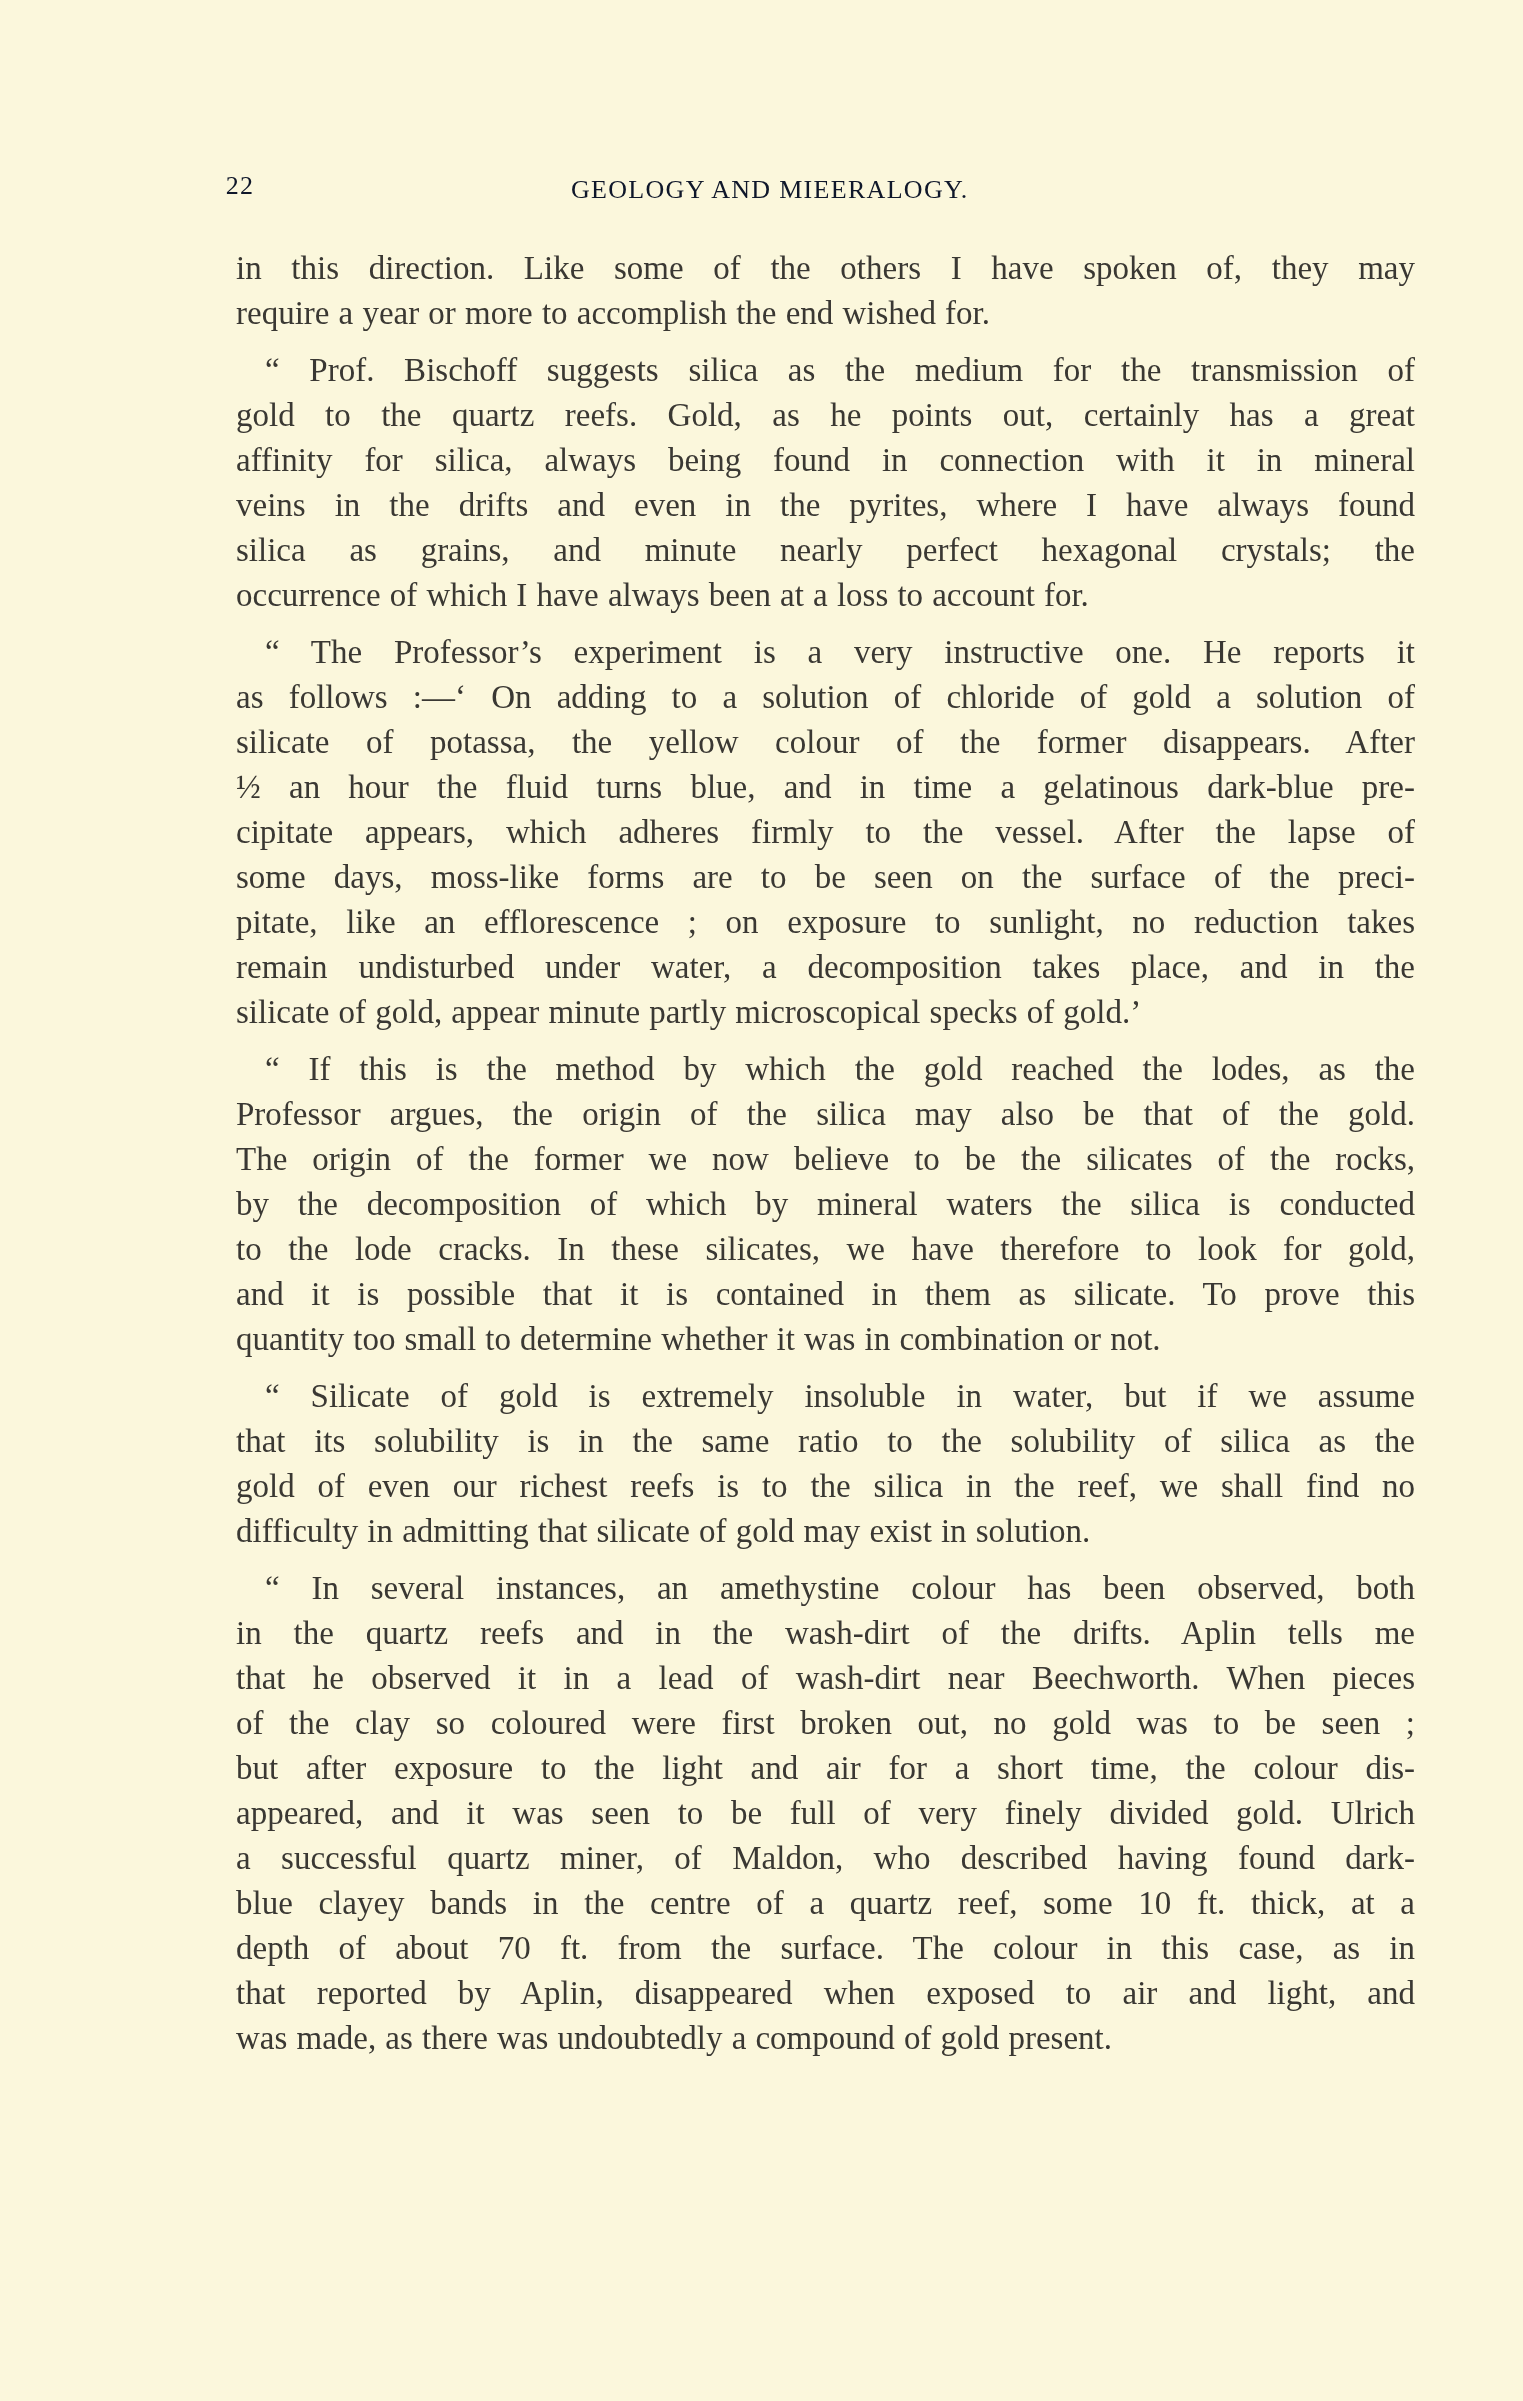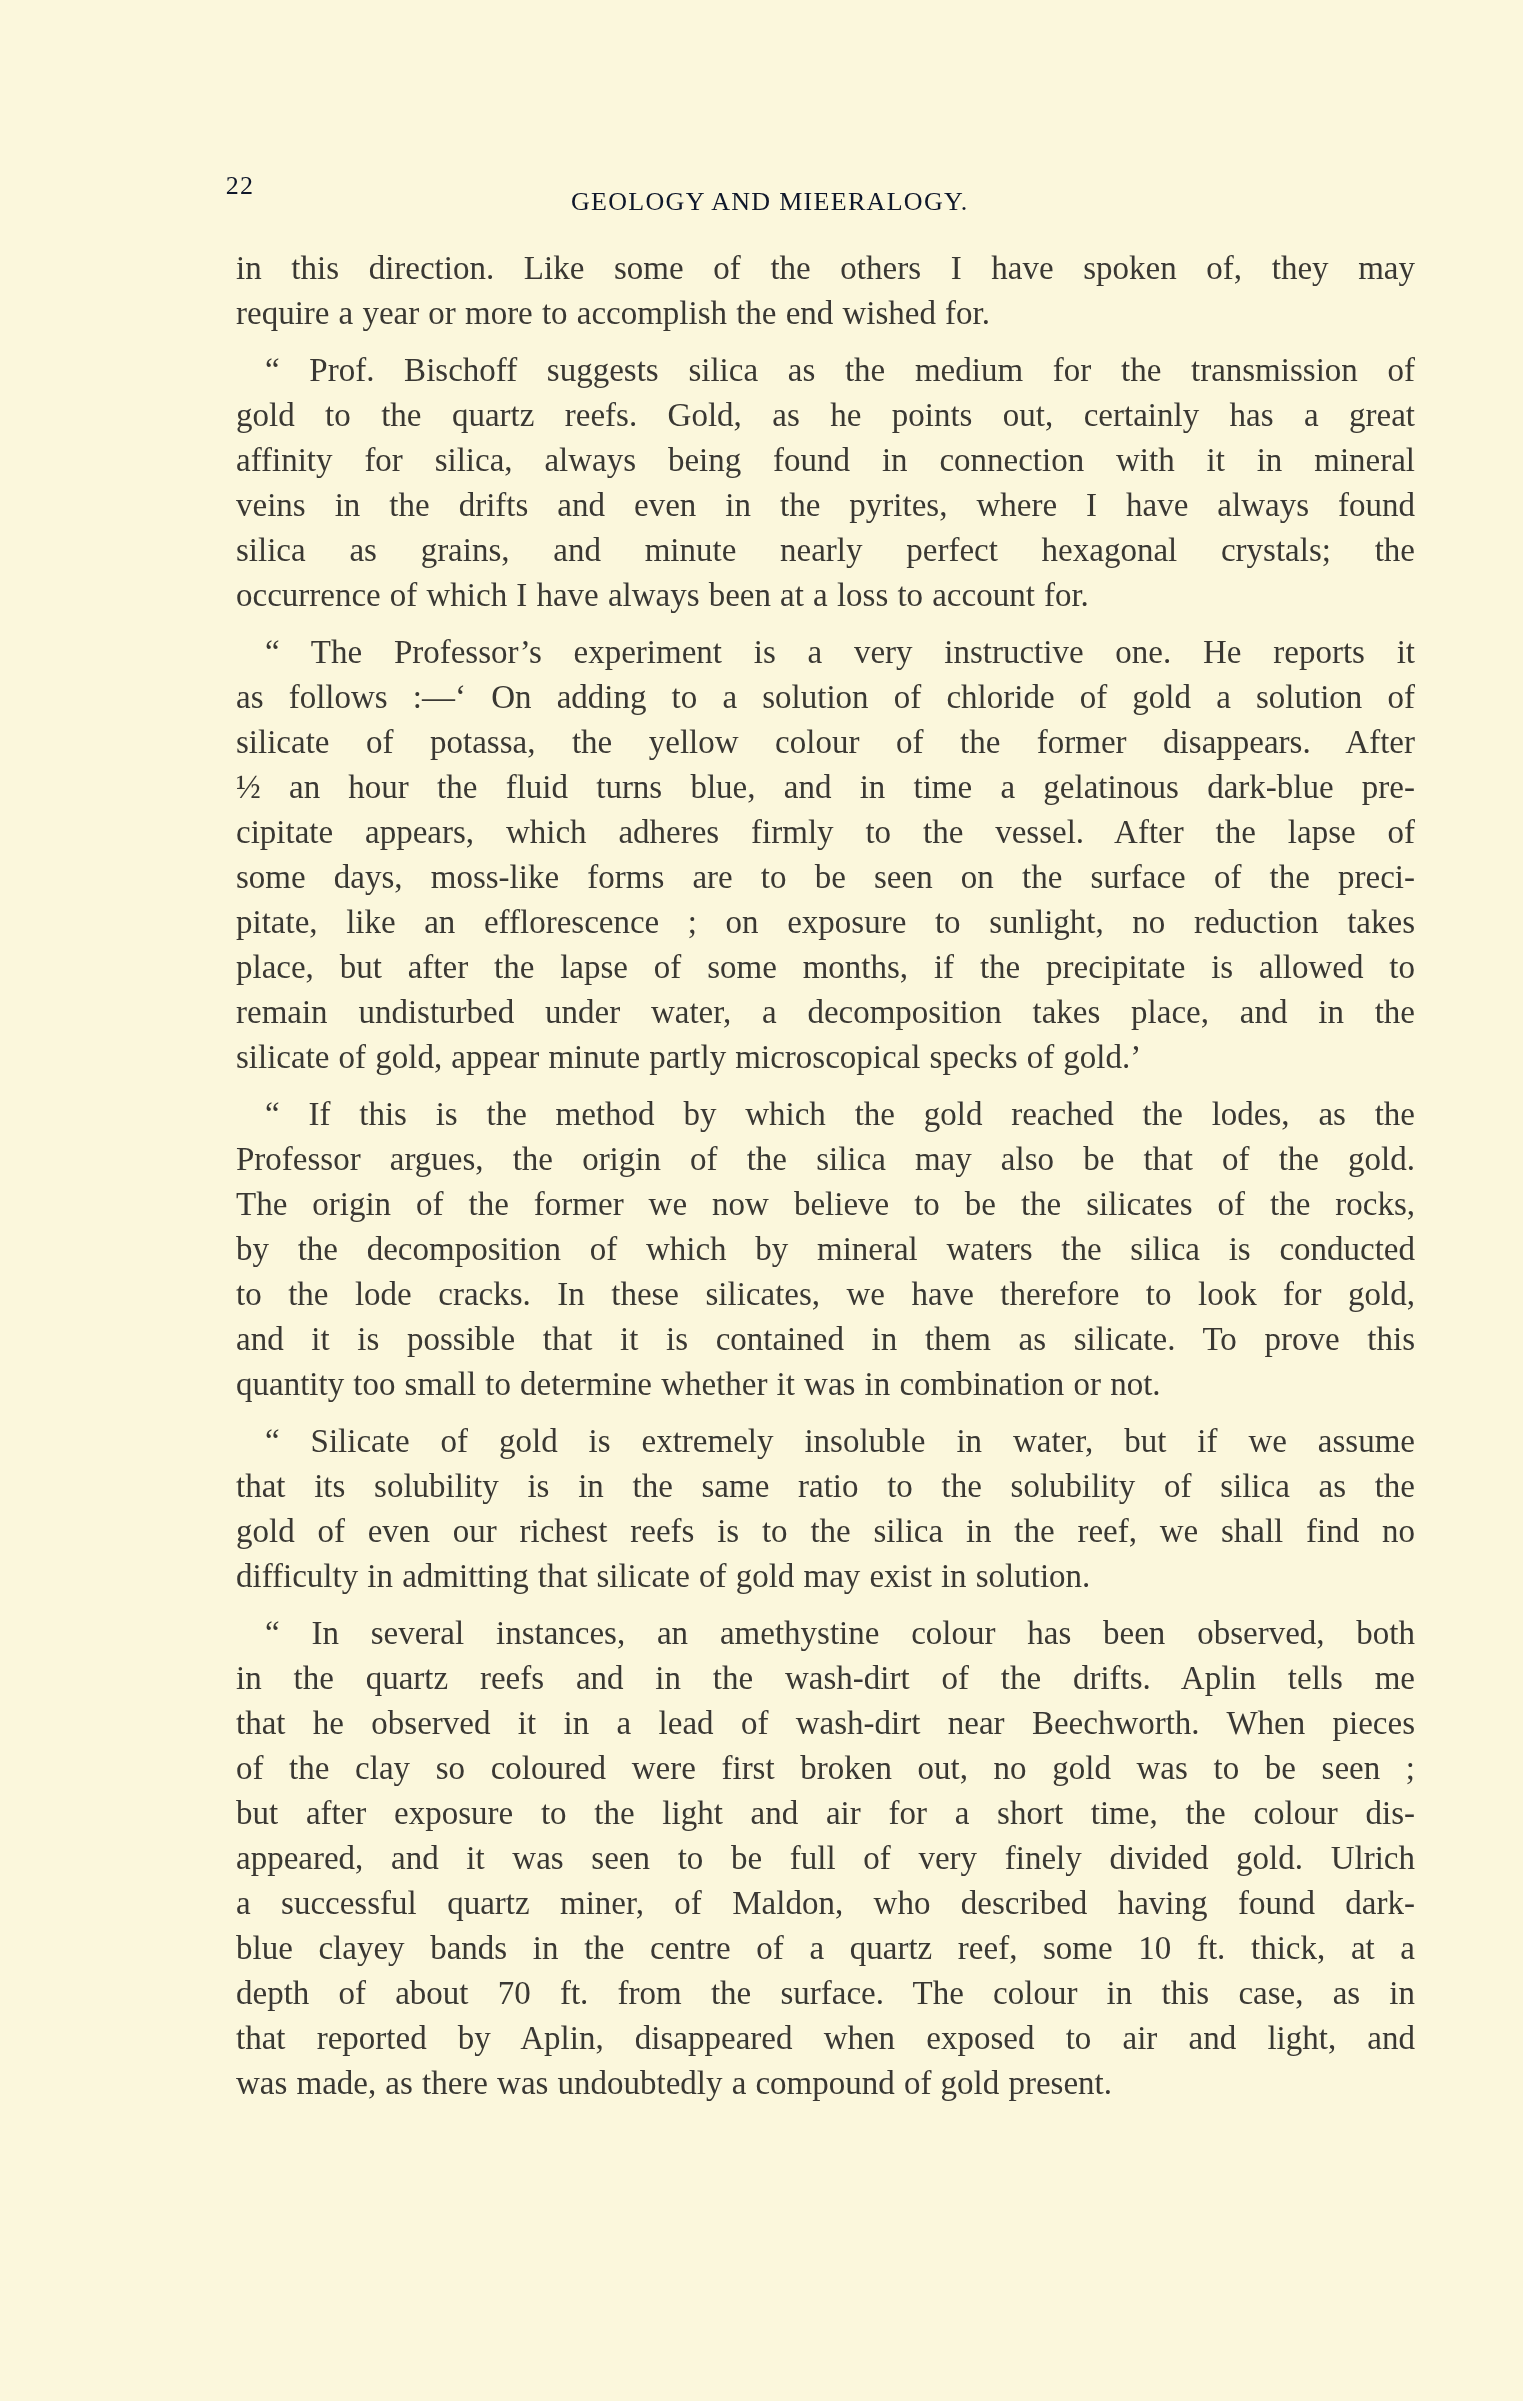--- a/index.html
+++ b/index.html
@@ -26,21 +26,21 @@
     color: #0f172a;
   }
   .page-number {
     position: absolute;
     left: 1.8px;
     top: 0;
   }
   .running-title {
     position: absolute;
     left: 347px;
-    top: 16px;
+    top: 4px;
   }
   .body-text {
     margin-top: 31px;
     font-size: 33px;
     line-height: 45px;
     text-align: justify;
     word-spacing: 0.9px;
   }
   .para {
     margin: 12px;
@@ -71,21 +71,20 @@
         <span class="line last">occurrence of which I have always been at a loss to account for.</span>
       </div>
       <div class="para">
         <span class="line" style="padding-left: 29px;">“ The Professor’s experiment is a very instructive one.  He reports it</span>
         <span class="line">as follows :—‘ On adding to a solution of chloride of gold a solution of</span>
         <span class="line">silicate of potassa, the yellow colour of the former disappears.  After</span>
         <span class="line">½ an hour the fluid turns blue, and in time a gelatinous dark-blue pre-</span>
         <span class="line">cipitate appears, which adheres firmly to the vessel.  After the lapse of</span>
         <span class="line">some days, moss-like forms are to be seen on the surface of the preci-</span>
         <span class="line">pitate, like an efflorescence ; on exposure to sunlight, no reduction takes</span>
-        <span class="line">place, but after the lapse of some months, if the precipitate is allowed to</span>
         <span class="line">remain undisturbed under water, a decomposition takes place, and in the</span>
         <span class="line last">silicate of gold, appear minute partly microscopical specks of gold.’</span>
       </div>
       <div class="para">
         <span class="line" style="padding-left: 29px;">“ If this is the method by which the gold reached the lodes, as the</span>
         <span class="line">Professor argues, the origin of the silica may also be that of the gold.</span>
         <span class="line">The origin of the former we now believe to be the silicates of the rocks,</span>
         <span class="line">by the decomposition of which by mineral waters the silica is conducted</span>
         <span class="line">to the lode cracks.  In these silicates, we have therefore to look for gold,</span>
         <span class="line">and it is possible that it is contained in them as silicate.  To prove this</span>

